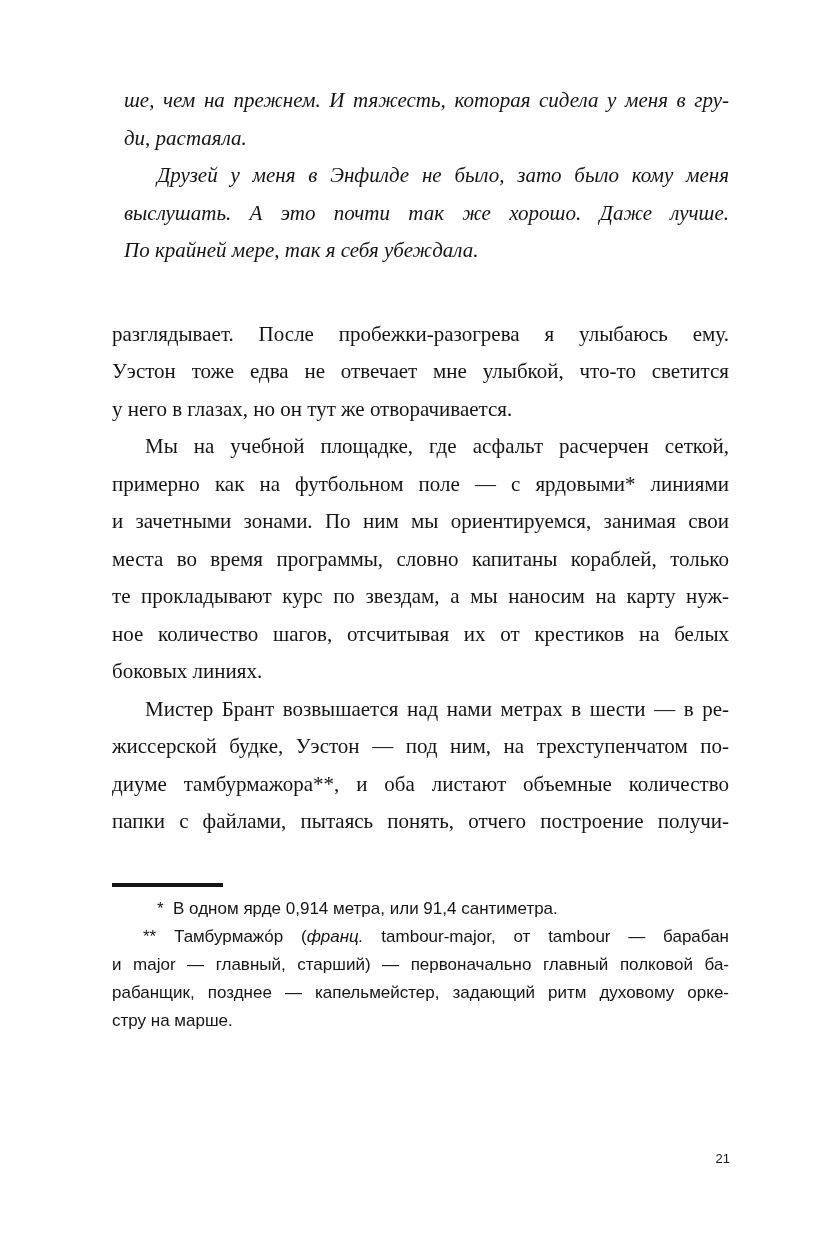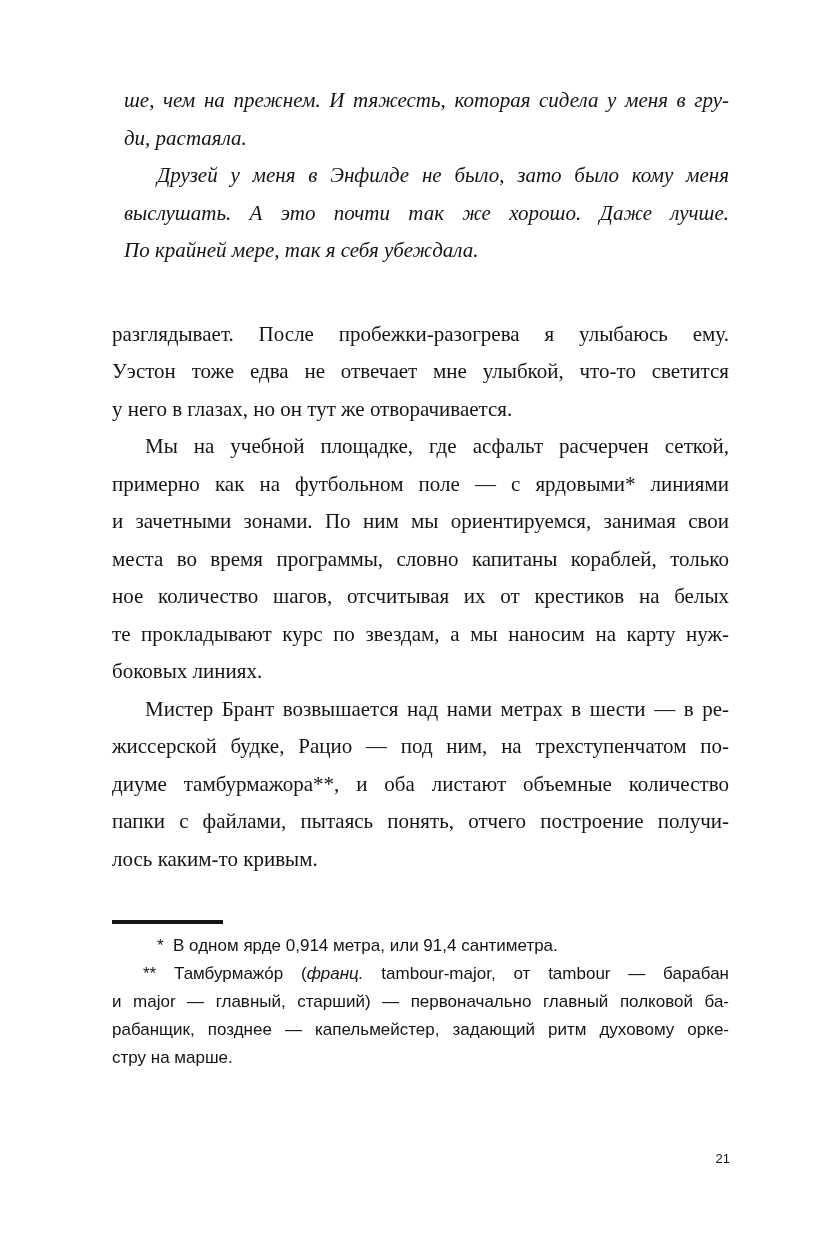--- a/index.html
+++ b/index.html
@@ -73,30 +73,29 @@
         <div class="para">
           <div class="line"><span class="seg">разглядывает. После пробежки-разогрева я улыбаюсь ему.</span></div>
           <div class="line"><span class="seg">Уэстон тоже едва не отвечает мне улыбкой, что-то светится</span></div>
           <div class="line last"><span class="seg">у него в глазах, но он тут же отворачивается.</span></div>
         </div>
         <div class="para">
           <div class="line indent"><span class="seg">Мы на учебной площадке, где асфальт расчерчен сеткой,</span></div>
           <div class="line"><span class="seg">примерно как на футбольном поле — с ярдовыми* линиями</span></div>
           <div class="line"><span class="seg">и зачетными зонами. По ним мы ориентируемся, занимая свои</span></div>
           <div class="line"><span class="seg">места во время программы, словно капитаны кораблей, только</span></div>
+          <div class="line"><span class="seg">те прокладывают курс по звездам, а мы наносим на карту нуж-</span></div>
           <div class="line"><span class="seg">ное количество шагов, отсчитывая их от крестиков на белых</span></div>
-          <div class="line"><span class="seg">те прокладывают курс по звездам, а мы наносим на карту нуж-</span></div>
           <div class="line last"><span class="seg">боковых линиях.</span></div>
         </div>
         <div class="para">
           <div class="line indent"><span class="seg">Мистер Брант возвышается над нами метрах в шести — в ре-</span></div>
-          <div class="line"><span class="seg">жиссерской будке, Рацио — под ним, на трехступенчатом по-</span></div>
+          <div class="line"><span class="seg">жиссерской будке, Уэстон — под ним, на трехступенчатом по-</span></div>
           <div class="line"><span class="seg">диуме тамбурмажора**, и оба листают объемные количество</span></div>
           <div class="line"><span class="seg">папки с файлами, пытаясь понять, отчего построение получи-</span></div>
-          <div class="line last"><span class="seg">лось каким-то кривым.</span></div>
         </div>
       </section>
     <div class="footnote-rule"></div>
     <section class="footnotes">
         <div class="para">
           <div class="line last indent"><span class="seg">*&nbsp;&nbsp;В одном ярде 0,914 метра, или 91,4 сантиметра.</span></div>
         </div>
         <div class="para">
           <div class="line indent"><span class="seg">**&nbsp;Тамбурмажо́р (</span><span class="seg it">франц.</span><span class="seg"> tambour-major, от tambour — барабан</span></div>
           <div class="line"><span class="seg">и major — главный, старший) — первоначально главный полковой ба-</span></div>

